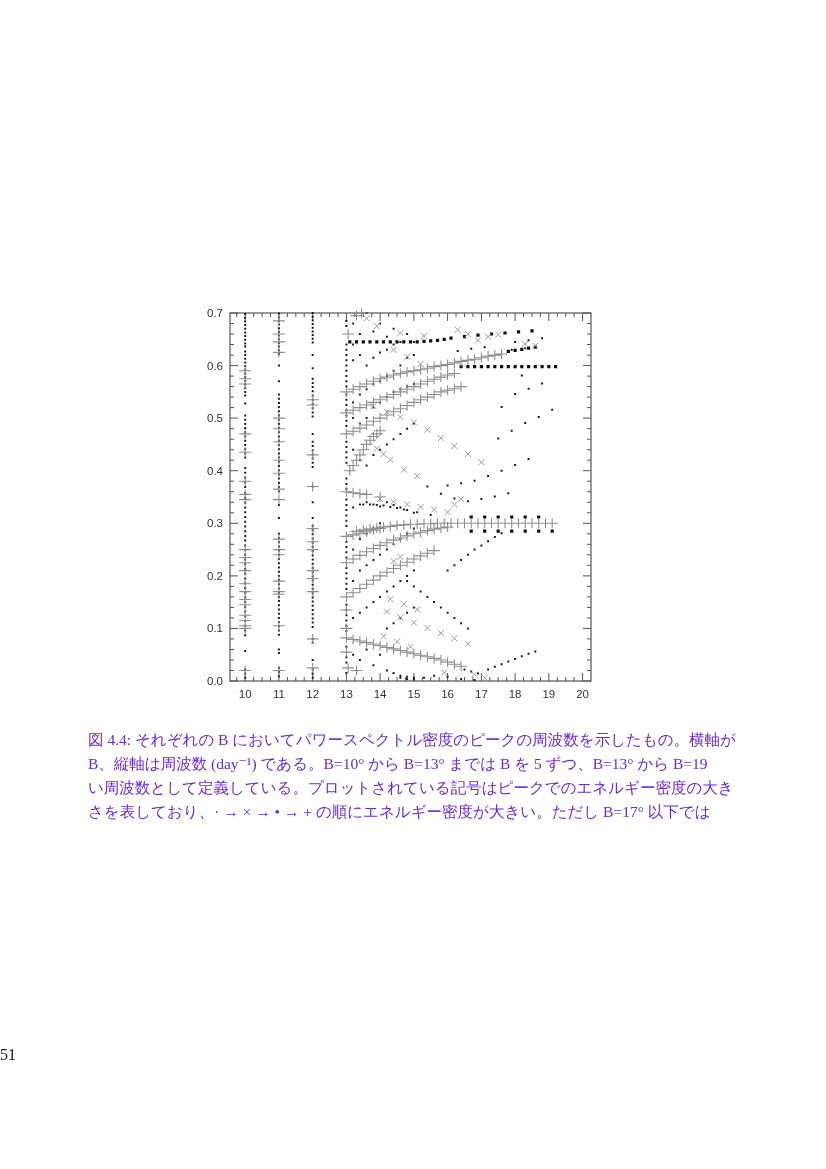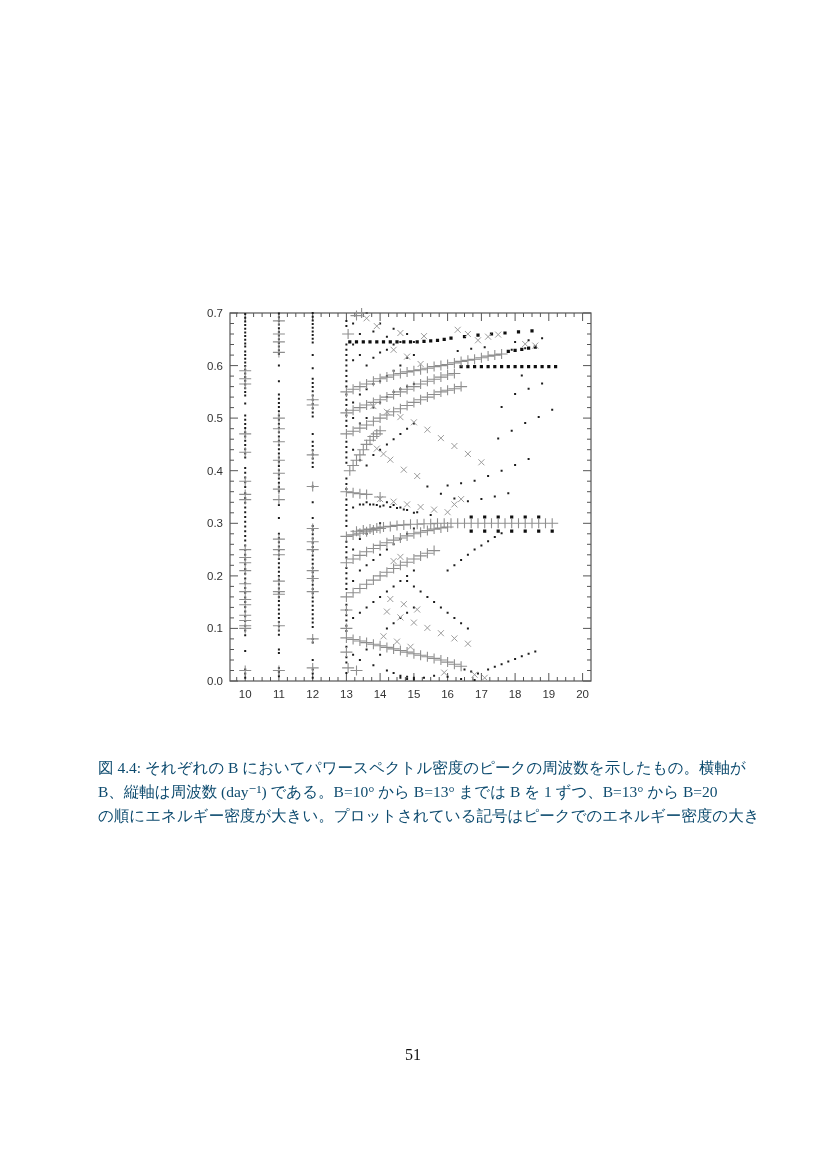--- a/index.html
+++ b/index.html
@@ -4,26 +4,26 @@
 <style>
   html,body{margin:0;padding:0;}
   body{
     width:826px;height:1169px;background:#ffffff;position:relative;
     font-family:"Liberation Serif","DejaVu Serif",serif;color:#111;
     overflow:hidden;
   }
   .figure-wrap{position:absolute;left:185px;top:298px;width:415px;height:415px;}
   svg{display:block;font-family:"Liberation Sans","DejaVu Sans",sans-serif;}
   .caption{
-    position:absolute;left:88px;top:756px;width:655px;
-    font-size:15.5px;line-height:24px;color:#0c4a6e;margin-left:10px;
+    position:absolute;left:88px;top:728px;width:655px;
+    font-size:15.5px;line-height:24px;color:#6d28d9;
   }
   .caption .cap-line{white-space:nowrap;}
   .pageno{
-    position:absolute;left:0;top:1046px;width:826px;text-align:center;
+    position:absolute;left:0;top:1046px;width:826px;text-align:left;
     font-size:16px;color:#111;
   }
 </style>
 </head>
 <body>
 
 <div class="figure-wrap">
   <svg width="415" height="412" viewBox="0 0 415 412">
       <rect x="45" y="15" width="361" height="368" fill="none" stroke="#555555" stroke-width="1.2"></rect>
       <path d="M60.2 15v8M60.2 383v-8M93.9 15v8M93.9 383v-8M127.7 15v8M127.7 383v-8M161.4 15v8M161.4 383v-8M195.1 15v8M195.1 383v-8M228.9 15v8M228.9 383v-8M262.6 15v8M262.6 383v-8M296.4 15v8M296.4 383v-8M330.1 15v8M330.1 383v-8M363.8 15v8M363.8 383v-8M397.6 15v8M397.6 383v-8M51.7 15v4M51.7 383v-4M68.6 15v4M68.6 383v-4M77.1 15v4M77.1 383v-4M85.5 15v4M85.5 383v-4M102.4 15v4M102.4 383v-4M110.8 15v4M110.8 383v-4M119.2 15v4M119.2 383v-4M136.1 15v4M136.1 383v-4M144.5 15v4M144.5 383v-4M153.0 15v4M153.0 383v-4M169.8 15v4M169.8 383v-4M178.3 15v4M178.3 383v-4M186.7 15v4M186.7 383v-4M203.6 15v4M203.6 383v-4M212.0 15v4M212.0 383v-4M220.4 15v4M220.4 383v-4M237.3 15v4M237.3 383v-4M245.7 15v4M245.7 383v-4M254.2 15v4M254.2 383v-4M271.0 15v4M271.0 383v-4M279.5 15v4M279.5 383v-4M287.9 15v4M287.9 383v-4M304.8 15v4M304.8 383v-4M313.2 15v4M313.2 383v-4M321.7 15v4M321.7 383v-4M338.5 15v4M338.5 383v-4M347.0 15v4M347.0 383v-4M355.4 15v4M355.4 383v-4M372.3 15v4M372.3 383v-4M380.7 15v4M380.7 383v-4M389.1 15v4M389.1 383v-4M45 383.0h8M406 383.0h-8M45 330.4h8M406 330.4h-8M45 277.9h8M406 277.9h-8M45 225.3h8M406 225.3h-8M45 172.7h8M406 172.7h-8M45 120.1h8M406 120.1h-8M45 67.6h8M406 67.6h-8M45 15.0h8M406 15.0h-8M45 372.5h4M406 372.5h-4M45 362.0h4M406 362.0h-4M45 351.5h4M406 351.5h-4M45 340.9h4M406 340.9h-4M45 319.9h4M406 319.9h-4M45 309.4h4M406 309.4h-4M45 298.9h4M406 298.9h-4M45 288.4h4M406 288.4h-4M45 267.3h4M406 267.3h-4M45 256.8h4M406 256.8h-4M45 246.3h4M406 246.3h-4M45 235.8h4M406 235.8h-4M45 214.8h4M406 214.8h-4M45 204.3h4M406 204.3h-4M45 193.7h4M406 193.7h-4M45 183.2h4M406 183.2h-4M45 162.2h4M406 162.2h-4M45 151.7h4M406 151.7h-4M45 141.2h4M406 141.2h-4M45 130.7h4M406 130.7h-4M45 109.6h4M406 109.6h-4M45 99.1h4M406 99.1h-4M45 88.6h4M406 88.6h-4M45 78.1h4M406 78.1h-4M45 57.1h4M406 57.1h-4M45 46.5h4M406 46.5h-4M45 36.0h4M406 36.0h-4M45 25.5h4M406 25.5h-4" stroke="#555555" stroke-width="1" fill="none"></path>
@@ -48,17 +48,18 @@
       <text x="38" y="19.0" text-anchor="end" font-size="11.5" fill="#333333">0.7</text>
       <path d="M59.2 15.1h2v2h-2zM59.2 18.7h2v2h-2zM59.2 22.4h2v2h-2zM59.2 26.1h2v2h-2zM59.2 29.8h2v2h-2zM59.2 33.5h2v2h-2zM59.2 37.1h2v2h-2zM59.2 40.8h2v2h-2zM59.2 44.5h2v2h-2zM59.2 47.6h2v2h-2zM59.2 52.4h2v2h-2zM59.2 56.1h2v2h-2zM59.2 59.7h2v2h-2zM59.2 63.4h2v2h-2zM59.2 67.1h2v2h-2zM59.2 70.8h2v2h-2zM59.2 74.5h2v2h-2zM59.2 78.1h2v2h-2zM59.2 81.8h2v2h-2zM59.2 85.5h2v2h-2zM59.2 89.2h2v2h-2zM59.2 92.9h2v2h-2zM59.2 96.5h2v2h-2zM59.2 104.4h2v2h-2zM59.2 116.5h2v2h-2zM59.2 120.7h2v2h-2zM59.2 124.9h2v2h-2zM59.2 129.1h2v2h-2zM59.2 133.3h2v2h-2zM59.2 137.5h2v2h-2zM59.2 141.7h2v2h-2zM59.2 146.0h2v2h-2zM59.2 150.2h2v2h-2zM59.2 154.4h2v2h-2zM59.2 158.6h2v2h-2zM59.2 169.1h2v2h-2zM59.2 173.8h2v2h-2zM59.2 178.5h2v2h-2zM59.2 183.3h2v2h-2zM59.2 188.0h2v2h-2zM59.2 194.3h2v2h-2zM59.2 199.1h2v2h-2zM59.2 203.8h2v2h-2zM59.2 208.5h2v2h-2zM59.2 213.2h2v2h-2zM59.2 218.0h2v2h-2zM59.2 222.7h2v2h-2zM59.2 227.4h2v2h-2zM59.2 232.2h2v2h-2zM59.2 236.9h2v2h-2zM59.2 241.6h2v2h-2zM59.2 246.4h2v2h-2zM59.2 251.1h2v2h-2zM59.2 255.8h2v2h-2zM59.2 260.6h2v2h-2zM59.2 265.3h2v2h-2zM59.2 270.0h2v2h-2zM59.2 274.8h2v2h-2zM59.2 279.5h2v2h-2zM59.2 284.2h2v2h-2zM59.2 288.9h2v2h-2zM59.2 293.7h2v2h-2zM59.2 298.4h2v2h-2zM59.2 303.1h2v2h-2zM59.2 307.9h2v2h-2zM59.2 312.6h2v2h-2zM59.2 317.3h2v2h-2zM59.2 322.1h2v2h-2zM59.2 326.8h2v2h-2zM59.2 331.5h2v2h-2zM59.2 336.3h2v2h-2zM59.2 352.0h2v2h-2zM59.2 370.4h2v2h-2zM59.2 374.6h2v2h-2zM59.2 378.8h2v2h-2zM92.9 14.5h2v2h-2zM92.9 18.2h2v2h-2zM92.9 21.9h2v2h-2zM92.9 25.6h2v2h-2zM92.9 29.2h2v2h-2zM92.9 32.9h2v2h-2zM92.9 36.6h2v2h-2zM92.9 40.3h2v2h-2zM92.9 44.0h2v2h-2zM92.9 47.6h2v2h-2zM92.9 51.3h2v2h-2zM92.9 55.0h2v2h-2zM92.9 66.6h2v2h-2zM92.9 82.3h2v2h-2zM92.9 95.5h2v2h-2zM92.9 99.7h2v2h-2zM92.9 103.9h2v2h-2zM92.9 108.1h2v2h-2zM92.9 112.3h2v2h-2zM92.9 116.5h2v2h-2zM92.9 120.7h2v2h-2zM92.9 124.9h2v2h-2zM92.9 129.1h2v2h-2zM92.9 133.3h2v2h-2zM92.9 137.5h2v2h-2zM92.9 141.7h2v2h-2zM92.9 146.0h2v2h-2zM92.9 150.2h2v2h-2zM92.9 154.4h2v2h-2zM92.9 158.6h2v2h-2zM92.9 162.8h2v2h-2zM92.9 167.0h2v2h-2zM92.9 171.2h2v2h-2zM92.9 175.4h2v2h-2zM92.9 179.6h2v2h-2zM92.9 183.8h2v2h-2zM92.9 188.0h2v2h-2zM92.9 192.2h2v2h-2zM92.9 205.9h2v2h-2zM92.9 219.0h2v2h-2zM92.9 234.8h2v2h-2zM92.9 239.0h2v2h-2zM92.9 243.2h2v2h-2zM92.9 247.4h2v2h-2zM92.9 251.6h2v2h-2zM92.9 255.8h2v2h-2zM92.9 260.0h2v2h-2zM92.9 264.2h2v2h-2zM92.9 268.4h2v2h-2zM92.9 272.7h2v2h-2zM92.9 276.9h2v2h-2zM92.9 281.1h2v2h-2zM92.9 285.3h2v2h-2zM92.9 289.5h2v2h-2zM92.9 293.7h2v2h-2zM92.9 297.9h2v2h-2zM92.9 302.1h2v2h-2zM92.9 306.3h2v2h-2zM92.9 310.5h2v2h-2zM92.9 314.7h2v2h-2zM92.9 318.9h2v2h-2zM92.9 323.1h2v2h-2zM92.9 327.3h2v2h-2zM92.9 331.5h2v2h-2zM92.9 335.7h2v2h-2zM92.9 350.5h2v2h-2zM92.9 354.1h2v2h-2zM92.9 368.9h2v2h-2zM92.9 373.1h2v2h-2zM92.9 377.3h2v2h-2zM126.7 14.0h2v2h-2zM126.7 17.7h2v2h-2zM126.7 21.4h2v2h-2zM126.7 25.0h2v2h-2zM126.7 28.7h2v2h-2zM126.7 32.4h2v2h-2zM126.7 36.1h2v2h-2zM126.7 39.8h2v2h-2zM126.7 43.4h2v2h-2zM126.7 56.1h2v2h-2zM126.7 69.2h2v2h-2zM126.7 79.7h2v2h-2zM126.7 83.9h2v2h-2zM126.7 88.1h2v2h-2zM126.7 92.3h2v2h-2zM126.7 96.5h2v2h-2zM126.7 100.7h2v2h-2zM126.7 104.9h2v2h-2zM126.7 109.2h2v2h-2zM126.7 113.4h2v2h-2zM126.7 117.6h2v2h-2zM126.7 134.9h2v2h-2zM126.7 142.8h2v2h-2zM126.7 147.0h2v2h-2zM126.7 151.2h2v2h-2zM126.7 155.4h2v2h-2zM126.7 159.6h2v2h-2zM126.7 163.8h2v2h-2zM126.7 168.0h2v2h-2zM126.7 187.5h2v2h-2zM126.7 203.3h2v2h-2zM126.7 219.0h2v2h-2zM126.7 226.9h2v2h-2zM126.7 231.1h2v2h-2zM126.7 235.3h2v2h-2zM126.7 239.5h2v2h-2zM126.7 243.7h2v2h-2zM126.7 247.9h2v2h-2zM126.7 252.1h2v2h-2zM126.7 256.4h2v2h-2zM126.7 260.6h2v2h-2zM126.7 264.8h2v2h-2zM126.7 269.0h2v2h-2zM126.7 273.2h2v2h-2zM126.7 277.4h2v2h-2zM126.7 281.6h2v2h-2zM126.7 285.8h2v2h-2zM126.7 290.0h2v2h-2zM126.7 294.2h2v2h-2zM126.7 298.4h2v2h-2zM126.7 302.6h2v2h-2zM126.7 306.8h2v2h-2zM126.7 311.0h2v2h-2zM126.7 315.2h2v2h-2zM126.7 319.4h2v2h-2zM126.7 323.6h2v2h-2zM126.7 327.9h2v2h-2zM126.7 339.9h2v2h-2zM126.7 343.6h2v2h-2zM126.7 361.0h2v2h-2zM126.7 370.4h2v2h-2zM126.7 374.6h2v2h-2zM126.7 378.8h2v2h-2zM160.4 21.9h2v2h-2zM160.4 27.1h2v2h-2zM160.4 45.5h2v2h-2zM160.4 50.8h2v2h-2zM160.4 56.1h2v2h-2zM160.4 61.3h2v2h-2zM160.4 66.6h2v2h-2zM160.4 71.8h2v2h-2zM160.4 77.1h2v2h-2zM160.4 82.3h2v2h-2zM160.4 87.6h2v2h-2zM160.4 95.5h2v2h-2zM160.4 100.7h2v2h-2zM160.4 106.0h2v2h-2zM160.4 111.3h2v2h-2zM160.4 116.5h2v2h-2zM160.4 121.8h2v2h-2zM160.4 127.0h2v2h-2zM160.4 142.8h2v2h-2zM160.4 148.1h2v2h-2zM160.4 153.3h2v2h-2zM160.4 158.6h2v2h-2zM160.4 163.8h2v2h-2zM160.4 179.6h2v2h-2zM160.4 184.9h2v2h-2zM160.4 190.1h2v2h-2zM160.4 200.6h2v2h-2zM160.4 205.9h2v2h-2zM160.4 211.1h2v2h-2zM160.4 216.4h2v2h-2zM160.4 221.7h2v2h-2zM160.4 226.9h2v2h-2zM160.4 242.7h2v2h-2zM160.4 247.9h2v2h-2zM160.4 253.2h2v2h-2zM160.4 258.5h2v2h-2zM160.4 269.0h2v2h-2zM160.4 274.2h2v2h-2zM160.4 279.5h2v2h-2zM160.4 284.7h2v2h-2zM160.4 290.0h2v2h-2zM160.4 305.8h2v2h-2zM160.4 311.0h2v2h-2zM160.4 316.3h2v2h-2zM160.4 321.5h2v2h-2zM160.4 326.8h2v2h-2zM160.4 332.1h2v2h-2zM160.4 347.8h2v2h-2zM160.4 358.3h2v2h-2zM160.4 363.6h2v2h-2zM160.4 374.1h2v2h-2zM241.4 187.5h2v2h-2zM254.9 194.8h2v2h-2zM268.4 199.6h2v2h-2zM281.9 202.2h2v2h-2zM295.4 200.1h2v2h-2zM308.8 197.5h2v2h-2zM322.3 194.3h2v2h-2zM261.6 186.4h2v2h-2zM275.1 184.3h2v2h-2zM288.6 181.7h2v2h-2zM302.1 177.0h2v2h-2zM315.6 171.7h2v2h-2zM329.1 165.9h2v2h-2zM342.6 160.1h2v2h-2zM312.2 139.6h2v2h-2zM325.7 131.8h2v2h-2zM339.2 123.9h2v2h-2zM352.7 118.1h2v2h-2zM366.2 110.7h2v2h-2zM329.1 95.0h2v2h-2zM342.6 89.7h2v2h-2zM356.1 84.4h2v2h-2zM315.6 108.1h2v2h-2zM335.8 76.6h2v2h-2zM261.6 271.6h2v2h-2zM268.4 266.3h2v2h-2zM275.1 261.1h2v2h-2zM281.9 255.8h2v2h-2zM288.6 250.6h2v2h-2zM295.4 246.4h2v2h-2zM302.1 242.2h2v2h-2zM308.8 238.0h2v2h-2zM315.6 234.3h2v2h-2zM221.1 282.1h2v2h-2zM227.9 287.4h2v2h-2zM234.6 292.6h2v2h-2zM241.4 297.9h2v2h-2zM248.1 303.1h2v2h-2zM254.9 308.4h2v2h-2zM261.6 313.7h2v2h-2zM268.4 318.9h2v2h-2zM275.1 324.2h2v2h-2zM281.9 329.4h2v2h-2zM214.4 378.8h2v2h-2zM221.1 379.9h2v2h-2zM227.9 380.4h2v2h-2zM238.0 378.8h2v2h-2zM248.1 376.7h2v2h-2zM261.6 377.8h2v2h-2zM275.1 379.9h2v2h-2zM288.6 380.9h2v2h-2zM302.1 370.4h2v2h-2zM308.8 367.8h2v2h-2zM315.6 365.2h2v2h-2zM322.3 362.5h2v2h-2zM329.1 359.9h2v2h-2zM335.8 357.3h2v2h-2zM342.6 354.7h2v2h-2zM349.3 352.6h2v2h-2zM278.5 370.4h2v2h-2zM285.2 372.5h2v2h-2zM292.0 374.6h2v2h-2zM271.7 51.9h2v2h-2zM285.2 49.7h2v2h-2zM298.7 48.2h2v2h-2zM325.7 50.8h2v2h-2zM339.2 49.2h2v2h-2zM329.1 42.9h2v2h-2zM342.6 41.3h2v2h-2zM356.1 39.2h2v2h-2zM177.3 205.4h2v2h-2zM184.0 205.4h2v2h-2zM190.8 205.9h2v2h-2zM197.5 206.4h2v2h-2zM204.3 208.0h2v2h-2zM211.0 209.0h2v2h-2zM217.8 210.6h2v2h-2zM231.2 213.2h2v2h-2zM244.7 215.9h2v2h-2zM167.1 24.5h2v2h-2zM167.1 45.5h2v2h-2zM167.1 61.3h2v2h-2zM167.1 103.4h2v2h-2zM167.1 119.1h2v2h-2zM167.1 150.7h2v2h-2zM167.1 208.5h2v2h-2zM167.1 250.6h2v2h-2zM167.1 282.1h2v2h-2zM167.1 318.9h2v2h-2zM167.1 355.7h2v2h-2zM173.9 35.0h2v2h-2zM173.9 56.1h2v2h-2zM173.9 95.5h2v2h-2zM173.9 124.4h2v2h-2zM173.9 161.2h2v2h-2zM173.9 205.4h2v2h-2zM173.9 240.1h2v2h-2zM173.9 271.6h2v2h-2zM173.9 313.7h2v2h-2zM173.9 361.0h2v2h-2zM180.6 14.0h2v2h-2zM180.6 66.6h2v2h-2zM180.6 90.2h2v2h-2zM180.6 119.1h2v2h-2zM180.6 166.5h2v2h-2zM180.6 203.3h2v2h-2zM180.6 234.8h2v2h-2zM180.6 266.3h2v2h-2zM180.6 308.4h2v2h-2zM180.6 350.5h2v2h-2zM187.4 32.4h2v2h-2zM187.4 58.7h2v2h-2zM187.4 85.0h2v2h-2zM187.4 108.6h2v2h-2zM187.4 155.9h2v2h-2zM187.4 205.4h2v2h-2zM187.4 229.5h2v2h-2zM187.4 261.1h2v2h-2zM187.4 303.1h2v2h-2zM187.4 366.2h2v2h-2zM194.1 24.5h2v2h-2zM194.1 53.4h2v2h-2zM194.1 82.3h2v2h-2zM194.1 103.4h2v2h-2zM194.1 150.7h2v2h-2zM194.1 207.5h2v2h-2zM194.1 224.3h2v2h-2zM194.1 255.8h2v2h-2zM194.1 297.9h2v2h-2zM194.1 355.7h2v2h-2zM200.9 37.7h2v2h-2zM200.9 50.8h2v2h-2zM200.9 77.1h2v2h-2zM200.9 98.1h2v2h-2zM200.9 145.4h2v2h-2zM200.9 203.3h2v2h-2zM200.9 250.6h2v2h-2zM200.9 292.6h2v2h-2zM200.9 329.4h2v2h-2zM200.9 371.5h2v2h-2zM207.6 29.8h2v2h-2zM207.6 45.5h2v2h-2zM207.6 71.8h2v2h-2zM207.6 92.9h2v2h-2zM207.6 140.2h2v2h-2zM207.6 205.9h2v2h-2zM207.6 245.3h2v2h-2zM207.6 287.4h2v2h-2zM207.6 324.2h2v2h-2zM207.6 374.1h2v2h-2zM214.4 42.9h2v2h-2zM214.4 66.6h2v2h-2zM214.4 90.2h2v2h-2zM214.4 134.9h2v2h-2zM214.4 208.5h2v2h-2zM214.4 240.1h2v2h-2zM214.4 282.1h2v2h-2zM214.4 318.9h2v2h-2zM214.4 376.7h2v2h-2zM221.1 35.0h2v2h-2zM221.1 58.7h2v2h-2zM221.1 87.6h2v2h-2zM221.1 129.7h2v2h-2zM221.1 211.1h2v2h-2zM221.1 234.8h2v2h-2zM221.1 276.9h2v2h-2zM221.1 313.7h2v2h-2zM221.1 377.8h2v2h-2zM227.9 42.9h2v2h-2zM227.9 56.1h2v2h-2zM227.9 85.0h2v2h-2zM227.9 124.4h2v2h-2zM227.9 213.8h2v2h-2zM227.9 229.5h2v2h-2zM227.9 271.6h2v2h-2zM227.9 308.4h2v2h-2zM227.9 378.8h2v2h-2z" fill="#1c1c1c" stroke="none"></path>
       <path d="M163.2 42.3h3.2v3.2h-3.2zM169.9 42.3h3.2v3.2h-3.2zM176.7 42.3h3.2v3.2h-3.2zM183.4 42.3h3.2v3.2h-3.2zM190.2 42.3h3.2v3.2h-3.2zM196.9 42.3h3.2v3.2h-3.2zM203.7 42.3h3.2v3.2h-3.2zM210.4 42.3h3.2v3.2h-3.2zM217.2 42.3h3.2v3.2h-3.2zM223.9 42.3h3.2v3.2h-3.2zM230.6 42.3h3.2v3.2h-3.2zM237.4 41.8h3.2v3.2h-3.2zM244.1 41.3h3.2v3.2h-3.2zM250.9 40.7h3.2v3.2h-3.2zM257.6 39.7h3.2v3.2h-3.2zM264.4 38.6h3.2v3.2h-3.2zM277.9 37.1h3.2v3.2h-3.2zM291.4 35.5h3.2v3.2h-3.2zM304.9 34.4h3.2v3.2h-3.2zM318.4 33.4h3.2v3.2h-3.2zM331.9 32.3h3.2v3.2h-3.2zM345.4 31.3h3.2v3.2h-3.2zM274.5 67.0h3.2v3.2h-3.2zM281.3 67.0h3.2v3.2h-3.2zM288.0 67.0h3.2v3.2h-3.2zM294.8 67.0h3.2v3.2h-3.2zM301.5 67.0h3.2v3.2h-3.2zM308.2 67.0h3.2v3.2h-3.2zM315.0 67.0h3.2v3.2h-3.2zM321.7 67.0h3.2v3.2h-3.2zM328.5 67.0h3.2v3.2h-3.2zM335.2 67.0h3.2v3.2h-3.2zM342.0 67.0h3.2v3.2h-3.2zM348.7 67.0h3.2v3.2h-3.2zM355.5 67.0h3.2v3.2h-3.2zM362.2 67.0h3.2v3.2h-3.2zM369.0 67.0h3.2v3.2h-3.2zM321.7 51.8h3.2v3.2h-3.2zM328.5 50.7h3.2v3.2h-3.2zM335.2 49.7h3.2v3.2h-3.2zM342.0 48.6h3.2v3.2h-3.2zM348.7 47.6h3.2v3.2h-3.2zM284.6 231.6h3.2v3.2h-3.2zM298.1 231.6h3.2v3.2h-3.2zM311.6 231.6h3.2v3.2h-3.2zM325.1 231.6h3.2v3.2h-3.2zM338.6 231.6h3.2v3.2h-3.2zM352.1 231.6h3.2v3.2h-3.2zM365.6 231.6h3.2v3.2h-3.2zM284.6 217.4h3.2v3.2h-3.2zM298.1 217.4h3.2v3.2h-3.2zM311.6 217.4h3.2v3.2h-3.2zM325.1 217.4h3.2v3.2h-3.2zM338.6 217.4h3.2v3.2h-3.2zM352.1 217.4h3.2v3.2h-3.2z" fill="#0f0f0f" stroke="none"></path>
       <path d="M54.2 72.8h12M60.2 67.8v10M54.2 80.7h12M60.2 75.7v10M54.2 86.0h12M60.2 81.0v10M54.2 135.9h12M60.2 130.9v10M54.2 154.3h12M60.2 149.3v10M54.2 183.2h12M60.2 178.2v10M54.2 196.4h12M60.2 191.4v10M54.2 201.6h12M60.2 196.6v10M54.2 251.6h12M60.2 246.6v10M54.2 259.5h12M60.2 254.5v10M54.2 264.7h12M60.2 259.7v10M54.2 272.6h12M60.2 267.6v10M54.2 285.7h12M60.2 280.7v10M54.2 293.6h12M60.2 288.6v10M54.2 301.5h12M60.2 296.5v10M54.2 306.8h12M60.2 301.8v10M54.2 317.3h12M60.2 312.3v10M54.2 322.5h12M60.2 317.5v10M54.2 327.8h12M60.2 322.8v10M54.2 330.4h12M60.2 325.4v10M54.2 372.5h12M60.2 367.5v10M87.9 22.9h12M93.9 17.9v10M87.9 36.0h12M93.9 31.0v10M87.9 43.9h12M93.9 38.9v10M87.9 54.4h12M93.9 49.4v10M87.9 120.1h12M93.9 115.1v10M87.9 130.7h12M93.9 125.7v10M87.9 143.8h12M93.9 138.8v10M87.9 162.2h12M93.9 157.2v10M87.9 175.3h12M93.9 170.3v10M87.9 191.1h12M93.9 186.1v10M87.9 201.6h12M93.9 196.6v10M87.9 241.1h12M93.9 236.1v10M87.9 251.6h12M93.9 246.6v10M87.9 256.8h12M93.9 251.8v10M87.9 283.1h12M93.9 278.1v10M87.9 293.6h12M93.9 288.6v10M87.9 296.3h12M93.9 291.3v10M87.9 327.8h12M93.9 322.8v10M87.9 372.5h12M93.9 367.5v10M121.7 101.7h12M127.7 96.7v10M121.7 107.0h12M127.7 102.0v10M121.7 156.9h12M127.7 151.9v10M121.7 188.5h12M127.7 183.5v10M121.7 230.5h12M127.7 225.5v10M121.7 243.7h12M127.7 238.7v10M121.7 251.6h12M127.7 246.6v10M121.7 272.6h12M127.7 267.6v10M121.7 280.5h12M127.7 275.5v10M121.7 293.6h12M127.7 288.6v10M121.7 340.9h12M127.7 335.9v10M121.7 369.9h12M127.7 364.9v10M155.4 312.0h12M161.4 307.0v10M155.4 330.4h12M161.4 325.4v10M155.4 354.1h12M161.4 349.1v10M165.5 17.6h12M171.5 12.6v10M170.6 15.0h12M176.6 10.0v10M157.1 36.0h12M163.1 31.0v10M155.4 93.9h12M161.4 88.9v10M162.1 91.2h12M168.1 86.2v10M168.9 88.6h12M174.9 83.6v10M175.6 86.0h12M181.6 81.0v10M182.4 83.3h12M188.4 78.3v10M189.1 80.7h12M195.1 75.7v10M195.9 79.1h12M201.9 74.1v10M202.6 77.0h12M208.6 72.0v10M209.4 75.5h12M215.4 70.5v10M216.1 73.9h12M222.1 68.9v10M222.9 72.8h12M228.9 67.8v10M229.6 71.8h12M235.6 66.8v10M236.4 70.2h12M242.4 65.2v10M243.1 68.6h12M249.1 63.6v10M249.9 67.6h12M255.9 62.6v10M256.6 66.5h12M262.6 61.5v10M263.4 64.9h12M269.4 59.9v10M270.1 63.4h12M276.1 58.4v10M276.9 62.3h12M282.9 57.3v10M283.6 61.3h12M289.6 56.3v10M290.4 59.7h12M296.4 54.7v10M297.1 58.1h12M303.1 53.1v10M303.8 57.1h12M309.8 52.1v10M310.6 56.0h12M316.6 51.0v10M155.4 114.9h12M161.4 109.9v10M162.1 112.3h12M168.1 107.3v10M168.9 109.6h12M174.9 104.6v10M175.6 107.0h12M181.6 102.0v10M182.4 104.4h12M188.4 99.4v10M189.1 101.7h12M195.1 96.7v10M195.9 99.1h12M201.9 94.1v10M202.6 96.5h12M208.6 91.5v10M209.4 93.9h12M215.4 88.9v10M216.1 91.2h12M222.1 86.2v10M222.9 88.6h12M228.9 83.6v10M229.6 86.0h12M235.6 81.0v10M236.4 83.3h12M242.4 78.3v10M243.1 81.2h12M249.1 76.2v10M249.9 79.1h12M255.9 74.1v10M256.6 77.0h12M262.6 72.0v10M263.4 75.5h12M269.4 70.5v10M155.4 135.9h12M161.4 130.9v10M162.1 133.3h12M168.1 128.3v10M168.9 130.1h12M174.9 125.1v10M175.6 127.0h12M181.6 122.0v10M182.4 123.3h12M188.4 118.3v10M189.1 120.1h12M195.1 115.1v10M195.9 117.0h12M201.9 112.0v10M202.6 113.8h12M208.6 108.8v10M209.4 110.7h12M215.4 105.7v10M216.1 107.5h12M222.1 102.5v10M222.9 104.4h12M228.9 99.4v10M229.6 101.7h12M235.6 96.7v10M236.4 99.1h12M242.4 94.1v10M243.1 96.5h12M249.1 91.5v10M249.9 93.9h12M255.9 88.9v10M256.6 92.3h12M262.6 87.3v10M263.4 90.7h12M269.4 85.7v10M270.1 88.6h12M276.1 83.6v10M158.8 172.7h12M164.8 167.7v10M162.1 167.5h12M168.1 162.5v10M165.5 162.2h12M171.5 157.2v10M168.9 156.9h12M174.9 151.9v10M172.3 151.7h12M178.3 146.7v10M175.6 146.4h12M181.6 141.4v10M179.0 142.2h12M185.0 137.2v10M182.4 138.5h12M188.4 133.5v10M185.8 135.9h12M191.8 130.9v10M189.1 132.8h12M195.1 127.8v10M155.4 193.7h12M161.4 188.7v10M162.1 194.8h12M168.1 189.8v10M168.9 195.8h12M174.9 190.8v10M175.6 196.4h12M181.6 191.4v10M189.1 199.0h12M195.1 194.0v10M165.5 233.2h12M171.5 228.2v10M172.3 232.1h12M178.3 227.1v10M179.0 231.1h12M185.0 226.1v10M185.8 230.0h12M191.8 225.0v10M192.5 229.0h12M198.5 224.0v10M199.3 228.4h12M205.3 223.4v10M206.0 227.4h12M212.0 222.4v10M212.8 226.9h12M218.8 221.9v10M219.5 226.3h12M225.5 221.3v10M226.2 226.3h12M232.2 221.3v10M233.0 225.8h12M239.0 220.8v10M239.7 225.8h12M245.7 220.8v10M246.5 225.3h12M252.5 220.3v10M253.2 225.3h12M259.2 220.3v10M260.0 225.3h12M266.0 220.3v10M266.7 225.3h12M272.7 220.3v10M273.5 225.3h12M279.5 220.3v10M280.2 225.3h12M286.2 220.3v10M287.0 225.3h12M293.0 220.3v10M293.7 225.3h12M299.7 220.3v10M300.5 225.3h12M306.5 220.3v10M307.2 225.3h12M313.2 220.3v10M314.0 225.3h12M320.0 220.3v10M320.7 225.3h12M326.7 220.3v10M327.5 225.3h12M333.5 220.3v10M334.2 225.3h12M340.2 220.3v10M341.0 225.3h12M347.0 220.3v10M347.7 225.3h12M353.7 220.3v10M354.5 225.3h12M360.5 220.3v10M361.2 225.3h12M367.2 220.3v10M155.4 238.4h12M161.4 233.4v10M162.1 236.9h12M168.1 231.9v10M168.9 235.3h12M174.9 230.3v10M175.6 233.7h12M181.6 228.7v10M182.4 232.1h12M188.4 227.1v10M189.1 230.5h12M195.1 225.5v10M155.4 264.7h12M161.4 259.7v10M162.1 261.0h12M168.1 256.0v10M168.9 257.4h12M174.9 252.4v10M175.6 253.7h12M181.6 248.7v10M182.4 250.5h12M188.4 245.5v10M189.1 247.4h12M195.1 242.4v10M195.9 244.7h12M201.9 239.7v10M202.6 242.1h12M208.6 237.1v10M209.4 240.0h12M215.4 235.0v10M216.1 237.9h12M222.1 232.9v10M222.9 235.8h12M228.9 230.8v10M229.6 234.2h12M235.6 229.2v10M236.4 232.6h12M242.4 227.6v10M243.1 231.1h12M249.1 226.1v10M249.9 230.0h12M255.9 225.0v10M256.6 229.0h12M262.6 224.0v10M155.4 298.9h12M161.4 293.9v10M162.1 294.7h12M168.1 289.7v10M168.9 290.5h12M174.9 285.5v10M175.6 286.3h12M181.6 281.3v10M182.4 282.1h12M188.4 277.1v10M189.1 277.9h12M195.1 272.9v10M195.9 274.2h12M201.9 269.2v10M202.6 270.5h12M208.6 265.5v10M209.4 267.3h12M215.4 262.3v10M216.1 264.2h12M222.1 259.2v10M222.9 261.0h12M228.9 256.0v10M229.6 257.9h12M235.6 252.9v10M236.4 255.3h12M242.4 250.3v10M243.1 252.6h12M249.1 247.6v10M155.4 339.9h12M161.4 334.9v10M162.1 341.5h12M168.1 336.5v10M168.9 343.0h12M174.9 338.0v10M175.6 344.6h12M181.6 339.6v10M182.4 346.2h12M188.4 341.2v10M189.1 347.8h12M195.1 342.8v10M195.9 349.4h12M201.9 344.4v10M202.6 350.9h12M208.6 345.9v10M209.4 352.5h12M215.4 347.5v10M216.1 354.1h12M222.1 349.1v10M222.9 355.7h12M228.9 350.7v10M229.6 357.2h12M235.6 352.2v10M236.4 358.8h12M242.4 353.8v10M243.1 360.4h12M249.1 355.4v10M249.9 362.0h12M255.9 357.0v10M256.6 364.1h12M262.6 359.1v10M263.4 366.2h12M269.4 361.2v10M270.1 368.3h12M276.1 363.3v10M121.7 369.9h12M127.7 364.9v10M157.1 369.9h12M163.1 364.9v10M165.5 372.5h12M171.5 367.5v10" stroke="#8e8e8e" stroke-width="1.1" fill="none"></path>
       <path d="M178.6 17.3l6 6M184.6 17.3l-6 6M188.8 25.1l6 6M194.8 25.1l-6 6M212.4 32.0l6 6M218.4 32.0l-6 6M236.0 35.1l6 6M242.0 35.1l-6 6M269.7 28.8l6 6M275.7 28.8l-6 6M279.9 33.0l6 6M285.9 33.0l-6 6M290.0 39.3l6 6M296.0 39.3l-6 6M205.6 48.8l6 6M211.6 48.8l-6 6M219.1 55.6l6 6M225.1 55.6l-6 6M232.6 63.0l6 6M238.6 63.0l-6 6M337.2 43.0l6 6M343.2 43.0l-6 6M347.3 44.6l6 6M353.3 44.6l-6 6M300.1 35.7l6 6M306.1 35.7l-6 6M310.2 33.6l6 6M316.2 33.6l-6 6M185.4 105.1l6 6M191.4 105.1l-6 6M198.9 110.8l6 6M204.9 110.8l-6 6M212.4 116.1l6 6M218.4 116.1l-6 6M225.9 121.3l6 6M231.9 121.3l-6 6M239.4 128.7l6 6M245.4 128.7l-6 6M252.9 137.1l6 6M258.9 137.1l-6 6M266.4 145.0l6 6M272.4 145.0l-6 6M279.9 152.9l6 6M285.9 152.9l-6 6M293.4 161.3l6 6M299.4 161.3l-6 6M188.8 147.6l6 6M194.8 147.6l-6 6M195.5 152.9l6 6M201.5 152.9l-6 6M202.3 158.7l6 6M208.3 158.7l-6 6M215.8 168.7l6 6M221.8 168.7l-6 6M229.2 175.0l6 6M235.2 175.0l-6 6M192.1 198.1l6 6M198.1 198.1l-6 6M205.6 200.7l6 6M211.6 200.7l-6 6M219.1 203.4l6 6M225.1 203.4l-6 6M232.6 206.0l6 6M238.6 206.0l-6 6M246.1 208.6l6 6M252.1 208.6l-6 6M259.6 211.2l6 6M265.6 211.2l-6 6M273.1 198.1l6 6M279.1 198.1l-6 6M266.4 203.4l6 6M272.4 203.4l-6 6M205.6 260.1l6 6M211.6 260.1l-6 6M212.4 255.9l6 6M218.4 255.9l-6 6M198.9 310.6l6 6M204.9 310.6l-6 6M212.4 316.4l6 6M218.4 316.4l-6 6M225.9 321.6l6 6M231.9 321.6l-6 6M239.4 326.9l6 6M245.4 326.9l-6 6M252.9 332.2l6 6M258.9 332.2l-6 6M266.4 337.4l6 6M272.4 337.4l-6 6M279.9 342.7l6 6M285.9 342.7l-6 6M202.3 298.0l6 6M208.3 298.0l-6 6M215.8 303.2l6 6M221.8 303.2l-6 6M229.2 308.5l6 6M235.2 308.5l-6 6M209.0 340.6l6 6M215.0 340.6l-6 6M222.5 345.8l6 6M228.5 345.8l-6 6M195.5 335.3l6 6M201.5 335.3l-6 6M286.6 373.7l6 6M292.6 373.7l-6 6M296.7 376.8l6 6M302.7 376.8l-6 6M256.2 371.6l6 6M262.2 371.6l-6 6" stroke="#9c9c9c" stroke-width="1" fill="none"></path>
     </svg>
 </div>
 
 <div class="caption">
   <div class="cap-line">図 4.4: それぞれの B においてパワースペクトル密度のピークの周波数を示したもの。横軸が</div>
-  <div class="cap-line">B、縦軸は周波数 (day⁻¹) である。B=10° から B=13° までは B を 1 ずつ、B=13° から B=20</div>
-  <div class="cap-line">の順にエネルギー密度が大きい。プロットされている記号はピークでのエネルギー密度の大き</div>
+  <div class="cap-line">B、縦軸は周波数 (day⁻¹) である。B=10° から B=13° までは B を 5 ずつ、B=13° から B=19</div>
+  <div class="cap-line">い周波数として定義している。プロットされている記号はピークでのエネルギー密度の大き</div>
+  <div class="cap-line">さを表しており、· → × → • → + の順にエネルギー密度が大きい。ただし B=17° 以下では</div>
 </div>
 
 <div class="pageno">51</div>
 
 </body></html>

